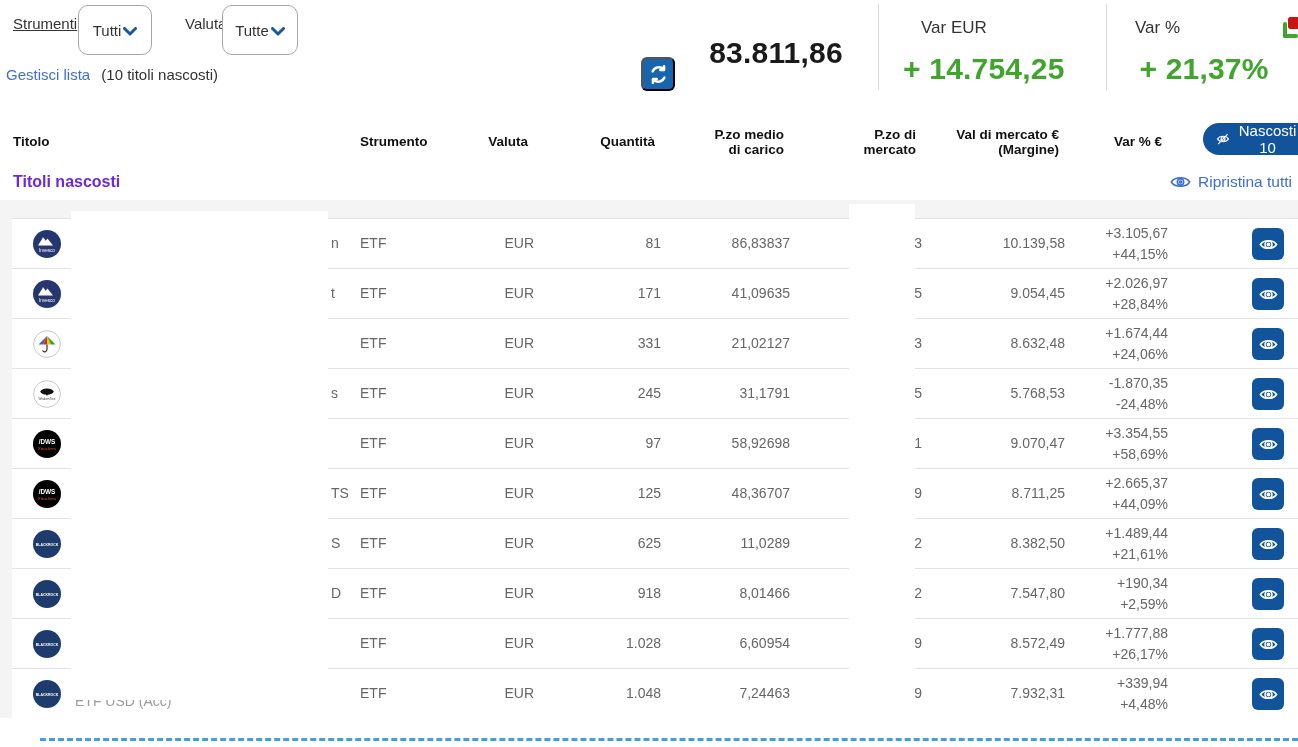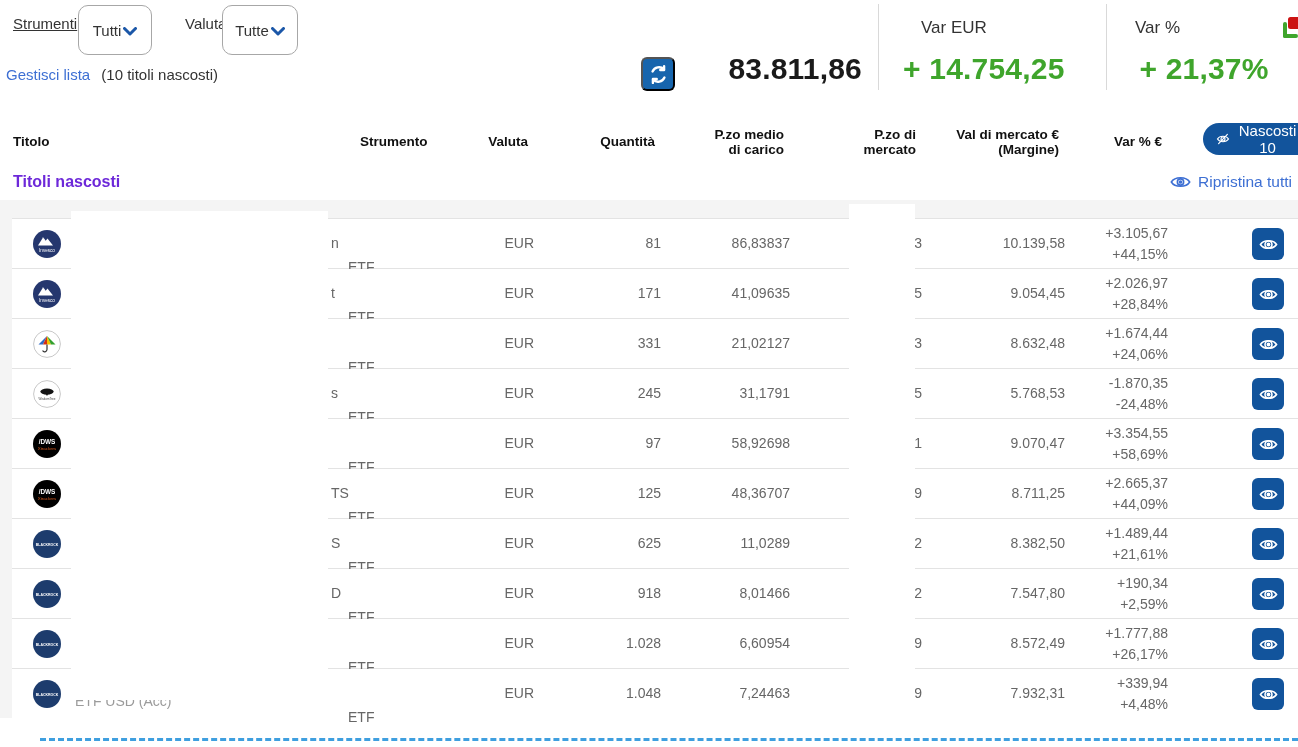--- a/index.html
+++ b/index.html
@@ -56,21 +56,21 @@
 
   
   .table-area{position:absolute;left:0;top:200px;width:1298px;height:518px;background:#f4f4f4;}
   .rows{position:absolute;left:12px;top:18px;width:1286px;border-top:1px solid #e3e3e3;}
   .row{position:relative;height:50px;background:#fff;border-bottom:1px solid #e3e3e3;}
   .row:last-child{border-bottom:none;}
   .cell{position:absolute;top:16px;font-size:14px;color:#666;}
   .cell.r{text-align:right;}
   .logo{position:absolute;left:21px;top:11px;width:28px;height:28px;}
   .partial{left:319px;}
-  .strum{left:336px;margin-top:24px;}
+  .strum{left:348px;}
   .c-val{right:764px;}
   .c-qty{right:637px;}
   .c-pmc{right:508px;}
   .c-pm{right:376px;}
   .c-mkt{right:233px;}
   .c-var{right:130px;top:4px;line-height:21px;text-align:right;font-size:14px;color:#666;position:absolute;}
   .eye-btn{position:absolute;left:1240px;top:9px;width:32px;height:32px;border:none;border-radius:6px;
     background:var(--accent-blue);display:flex;align-items:center;justify-content:center;cursor:pointer;}
   .title2{position:absolute;left:63px;top:24px;font-size:14px;color:#9b9b9b;}
 
@@ -111,21 +111,21 @@
   <div class="vdiv" style="left:1106px;"></div>
 
   <button class="refresh-btn">
     <svg width="21" height="21" viewBox="0 0 24 24" fill="none" stroke="#fff" stroke-width="2.7" stroke-linecap="round" stroke-linejoin="round">
       <path d="M18.2 6.1 A 8 8 0 0 0 5.2 8.6"></path>
       <polyline points="18.4,2.4 18.4,6.8 14,6.8"></polyline>
       <path d="M5.8 17.9 A 8 8 0 0 0 18.8 15.4"></path>
       <polyline points="5.6,21.6 5.6,17.2 10,17.2"></polyline>
     </svg>
   </button>
-  <div class="big-val dark" style="left:690px;width:172px;top:52px;text-align:right;">83.811,86</div>
+  <div class="big-val dark" style="left:690px;width:172px;top:36px;text-align:center;">83.811,86</div>
 
   <div class="sum-label" style="left:905px;top:18px;margin-left:16px;">Var EUR</div>
   <div class="big-val green" style="left:903px;top:52px;">+ 14.754,25</div>
 
   <div class="sum-label" style="left:1135px;top:18px;">Var %</div>
   <div class="big-val green" style="right:4px;top:52px;width:180px;text-align:center;position:absolute;">+ 21,37%</div>
 
   <div class="corner-icon">
     <div class="gv"></div>
     <div class="gh"></div>

